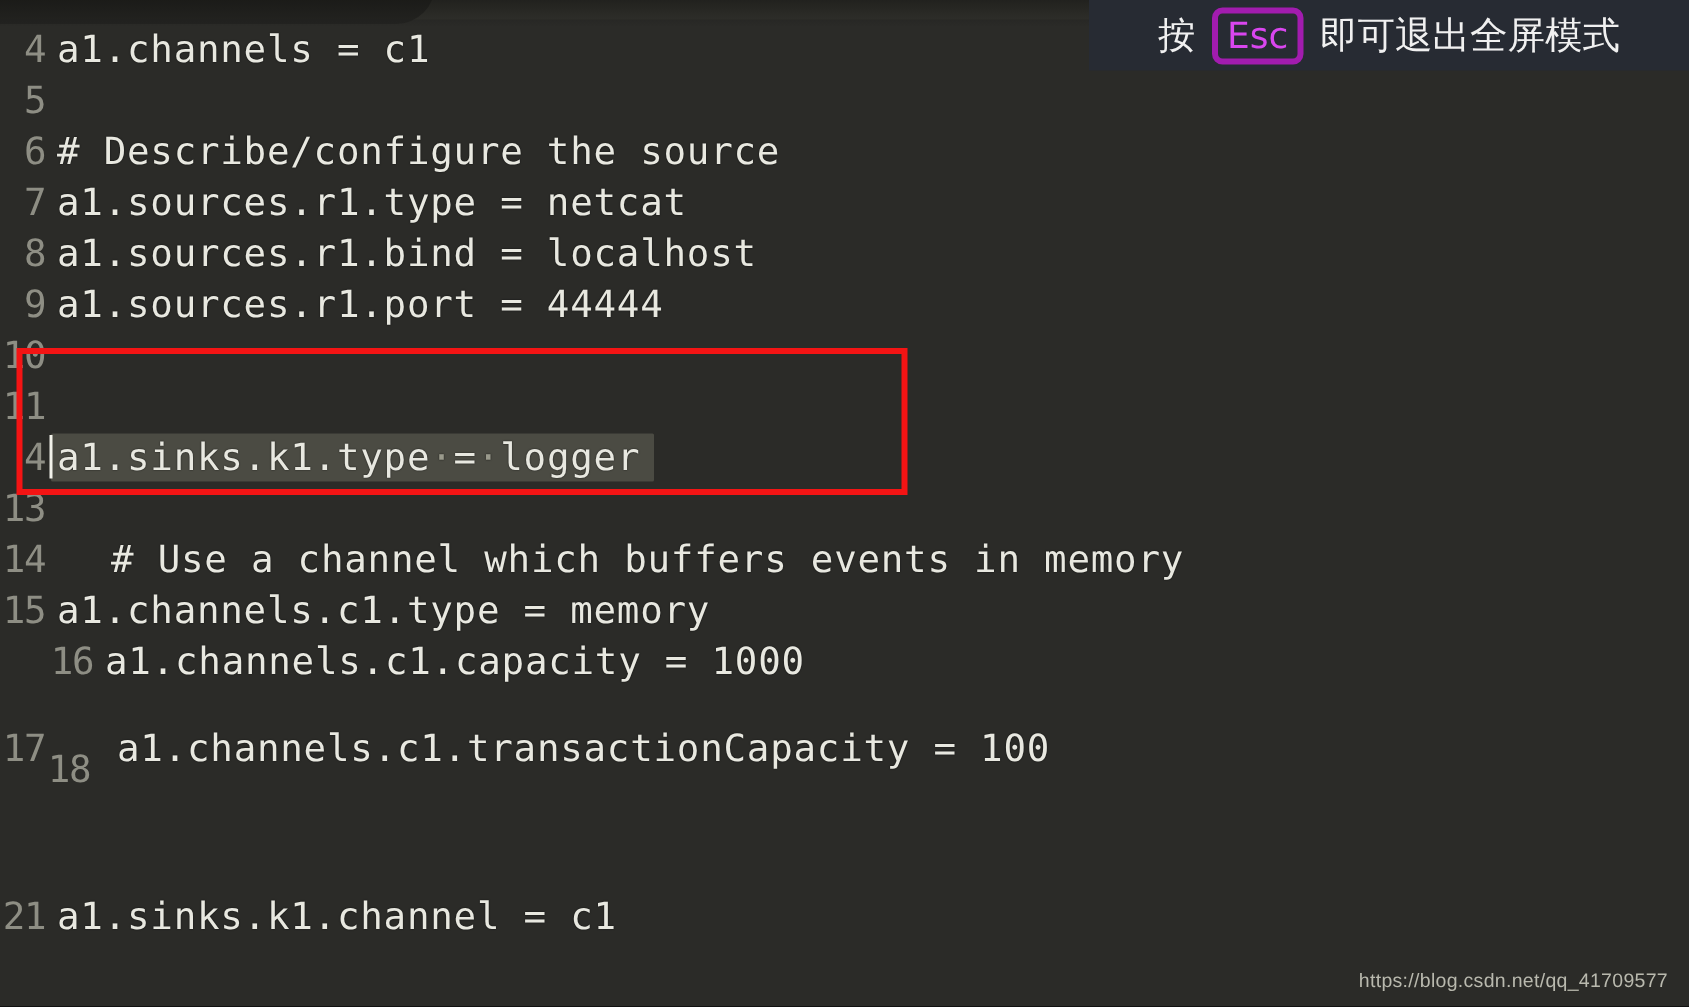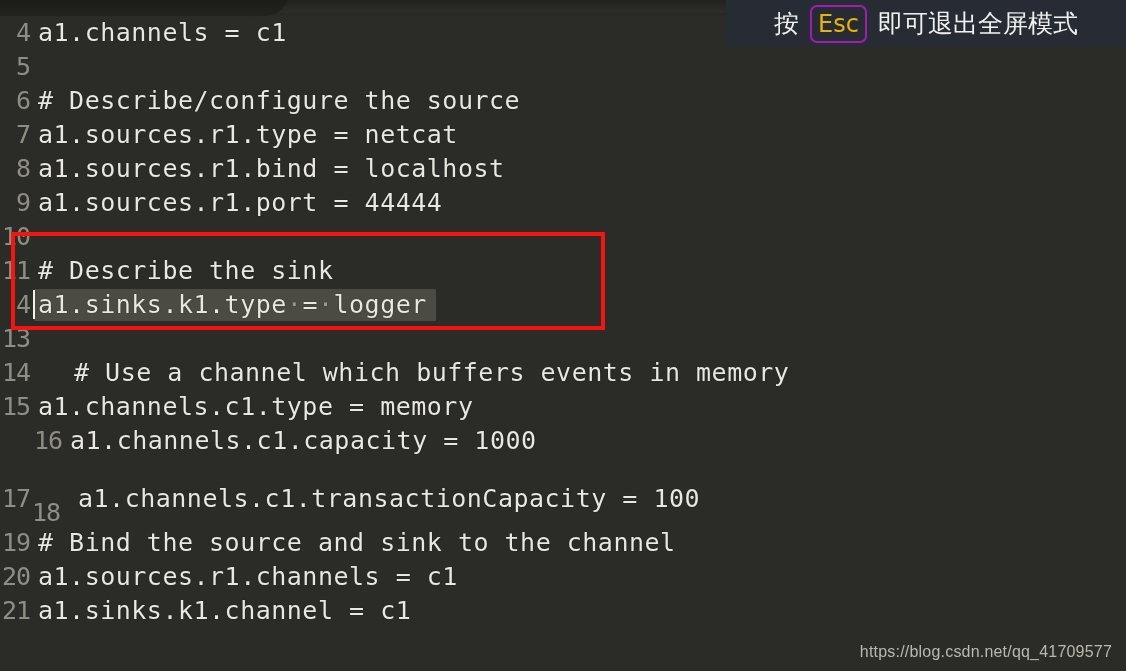--- a/index.html
+++ b/index.html
@@ -146,35 +146,35 @@
     line-height: 1;
   }
   .fs-hint .key-cap {
     display: inline-flex;
     align-items: center;
     justify-content: center;
     min-width: 46px;
     height: 38px;
     padding: 0 6px;
     box-sizing: border-box;
-    border: 2px solid #a21caf;
+    border: 4px solid #a21caf;
     border-radius: 7px;
-    color: #eab308;
+    color: #d946ef;
     font-size: 24px;
     line-height: 1;
     font-family: "DejaVu Sans", sans-serif;
   }
 
   
   .watermark {
     position: absolute;
     right: 14px;
     bottom: 10px;
     color: #b9b9ae;
-    font-size: 16px;
+    font-size: 13px;
     font-family: "Liberation Sans", sans-serif;
     letter-spacing: .2px;
     z-index: 6;
   }
 </style>
 </head>
 <body>
 
 <div id="screen">
 
@@ -183,30 +183,28 @@
   <div class="top-vignette"></div>
 
   <div class="editor" id="editor">
       <div class="code-line" style="top: 16px;"><div class="gutter">4</div><div class="code-text">a1.channels = c1</div></div>
       <div class="code-line" style="top: 50px;"><div class="gutter">5</div><div class="code-text"></div></div>
       <div class="code-line" style="top: 84px;"><div class="gutter">6</div><div class="code-text comment"># Describe/configure the source</div></div>
       <div class="code-line" style="top: 118px;"><div class="gutter">7</div><div class="code-text">a1.sources.r1.type = netcat</div></div>
       <div class="code-line" style="top: 152px;"><div class="gutter">8</div><div class="code-text">a1.sources.r1.bind = localhost</div></div>
       <div class="code-line" style="top: 186px;"><div class="gutter">9</div><div class="code-text">a1.sources.r1.port = 44444</div></div>
       <div class="code-line" style="top: 220px;"><div class="gutter">10</div><div class="code-text"></div></div>
-      <div class="code-line" style="top: 254px;"><div class="gutter">11</div><div class="code-text comment"># Describe the sink</div></div>
+      <div class="code-line" style="top: 254px;"><div class="gutter">11</div></div>
       <div class="code-line" style="top: 288px;"><div class="gutter">4</div><div class="code-text"><span class="sel-wrap"><span class="sel-bg"></span><span class="caret"></span><span class="sel-txt">a1.sinks.k1.type</span><span class="sel-txt ws-dot">·</span><span class="sel-txt">=</span><span class="sel-txt ws-dot">·</span><span class="sel-txt">logger</span></span></div></div>
       <div class="code-line" style="top: 322px;"><div class="gutter">13</div><div class="code-text"></div></div>
       <div class="code-line" style="top: 356px; gap: 36px;"><div class="gutter">14</div><div class="code-text comment"># Use a channel which buffers events in memory</div></div>
       <div class="code-line" style="top: 390px;"><div class="gutter">15</div><div class="code-text">a1.channels.c1.type = memory</div></div>
       <div class="code-line" style="top: 424px; padding-left: 32px;"><div class="gutter">16</div><div class="code-text">a1.channels.c1.capacity = 1000</div></div>
       <div class="code-line" style="top: 482px; gap: 40px;"><div class="gutter">17</div><div class="code-text">a1.channels.c1.transactionCapacity = 100</div></div>
       <div class="code-line" style="top: 496px; padding-left: 30px;"><div class="gutter">18</div><div class="code-text"></div></div>
-      <div class="code-line" style="top: 526px;"><div class="gutter">19</div><div class="code-text comment"># Bind the source and sink to the channel</div></div>
-      <div class="code-line" style="top: 560px;"><div class="gutter">20</div><div class="code-text">a1.sources.r1.channels = c1</div></div>
       <div class="code-line" style="top: 594px;"><div class="gutter">21</div><div class="code-text">a1.sinks.k1.channel = c1</div></div>
     </div>
 
   <div class="annot-box"></div>
 
   <div class="fs-hint">
     <span class="hint-text">按</span>
     <span class="key-cap">Esc</span>
     <span class="hint-text">即可退出全屏模式</span>
   </div>

